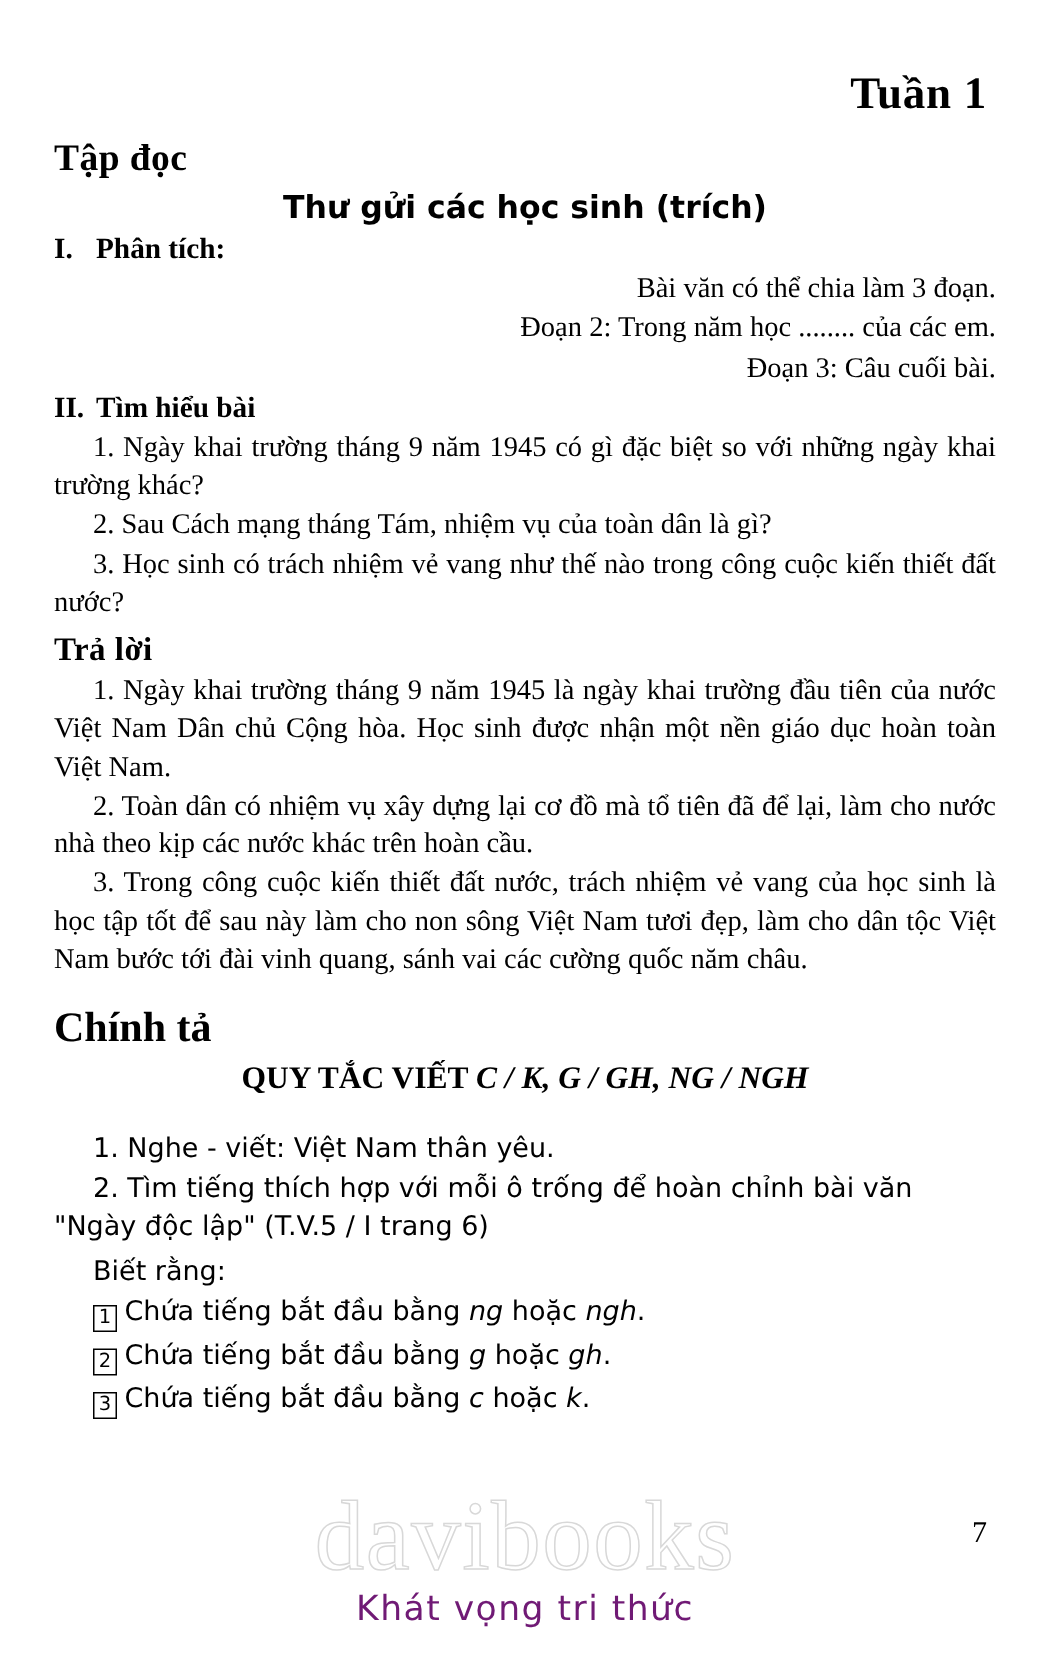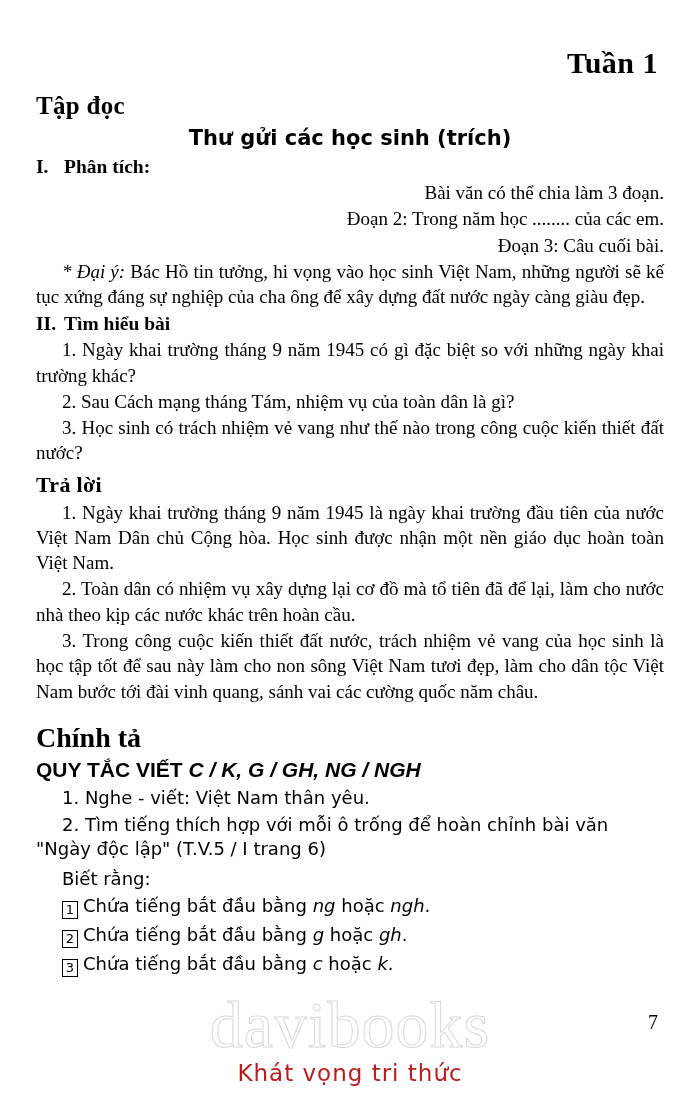--- a/index.html
+++ b/index.html
@@ -77,24 +77,25 @@
   .ital {
     font-style: italic;
   }
   .chinh-ta {
     font-family: "Liberation Serif", serif;
     font-weight: bold;
     font-size: 28px;
     margin: 18px 0 4px 0;
   }
   .rule-title {
-    font-family: Liberation Sans, sans-serif;
+    font-family: Liberation Serif, serif;
     font-weight: bold;
     font-size: 21px;
-    margin: 4px 0 4px 0;
+    text-align: center;
+    margin: 4px 0 23px 0;
   }
   .rule-title .it {
     font-style: italic;
   }
   p.sans-line {
     font-family: "DejaVu Sans", sans-serif;
     font-size: 18px;
     line-height: 1.38;
     margin: 0 0 2px 0;
   }
@@ -140,21 +141,21 @@
     font-family: "Liberation Serif", serif;
     font-size: 66px;
     color: transparent;
     -webkit-text-stroke: 1px #d8d8d8;
     letter-spacing: 1px;
     line-height: 1;
   }
   .wm-sub {
     font-family: "DejaVu Sans", sans-serif;
     font-size: 23px;
-    color: #b91c1c;
+    color: #701a75;
     letter-spacing: 1px;
     margin-top: 2px;
   }
 </style>
 </head>
 <body>
 
 <div class="page">
 
   <div class="week-title">Tuần 1</div>
@@ -166,21 +167,20 @@
     <div class="lesson-title">Thư gửi các học sinh (trích)</div>
 
     <div class="roman-head">
       <span class="numeral">I.</span><span>Phân tích:</span>
     </div>
 
     <p class="body-line indent">Bài văn có thể chia làm 3 đoạn.</p>
     <p class="body-line indent">Đoạn 2: Trong năm học ........ của các em.</p>
     <p class="body-line indent">Đoạn 3: Câu cuối bài.</p>
 
-    <p class="body-line just" style="text-indent:26px;"><span class="ital">* Đại ý:</span><span> Bác Hồ tin tưởng, hi vọng vào học sinh Việt Nam, những người sẽ kế tục xứng đáng sự nghiệp của cha ông để xây dựng đất nước ngày càng giàu đẹp.</span></p>
 
     <div class="roman-head">
       <span class="numeral">II.</span><span>Tìm hiểu bài</span>
     </div>
 
     <p class="body-line just indent">1. Ngày khai trường tháng 9 năm 1945 có gì đặc biệt so với những ngày khai trường khác?</p>
     <p class="body-line just indent">2. Sau Cách mạng tháng Tám, nhiệm vụ của toàn dân là gì?</p>
     <p class="body-line just indent">3. Học sinh có trách nhiệm vẻ vang như thế nào trong công cuộc kiến thiết đất nước?</p>
 
     <div class="section-head" style="font-size:22px; margin-top:6px;">Trả lời</div>

